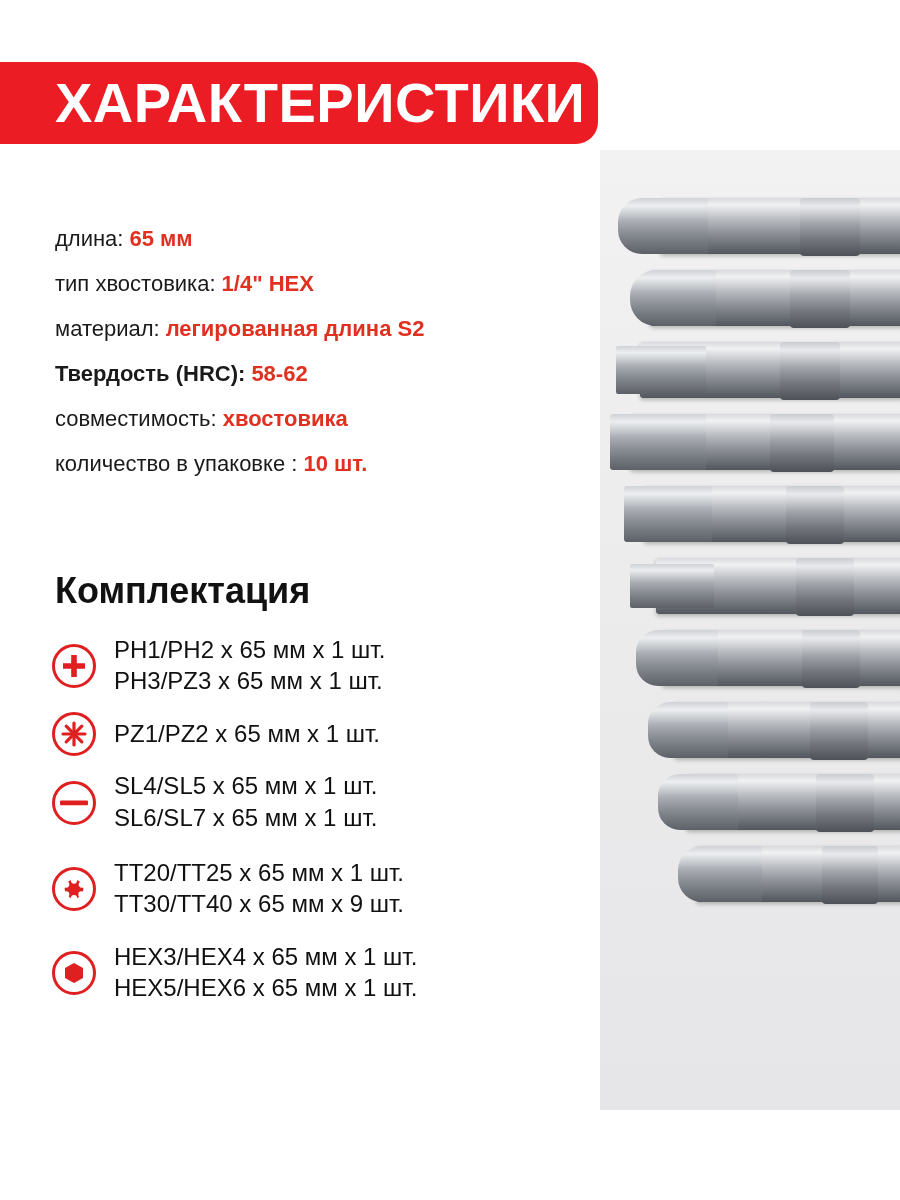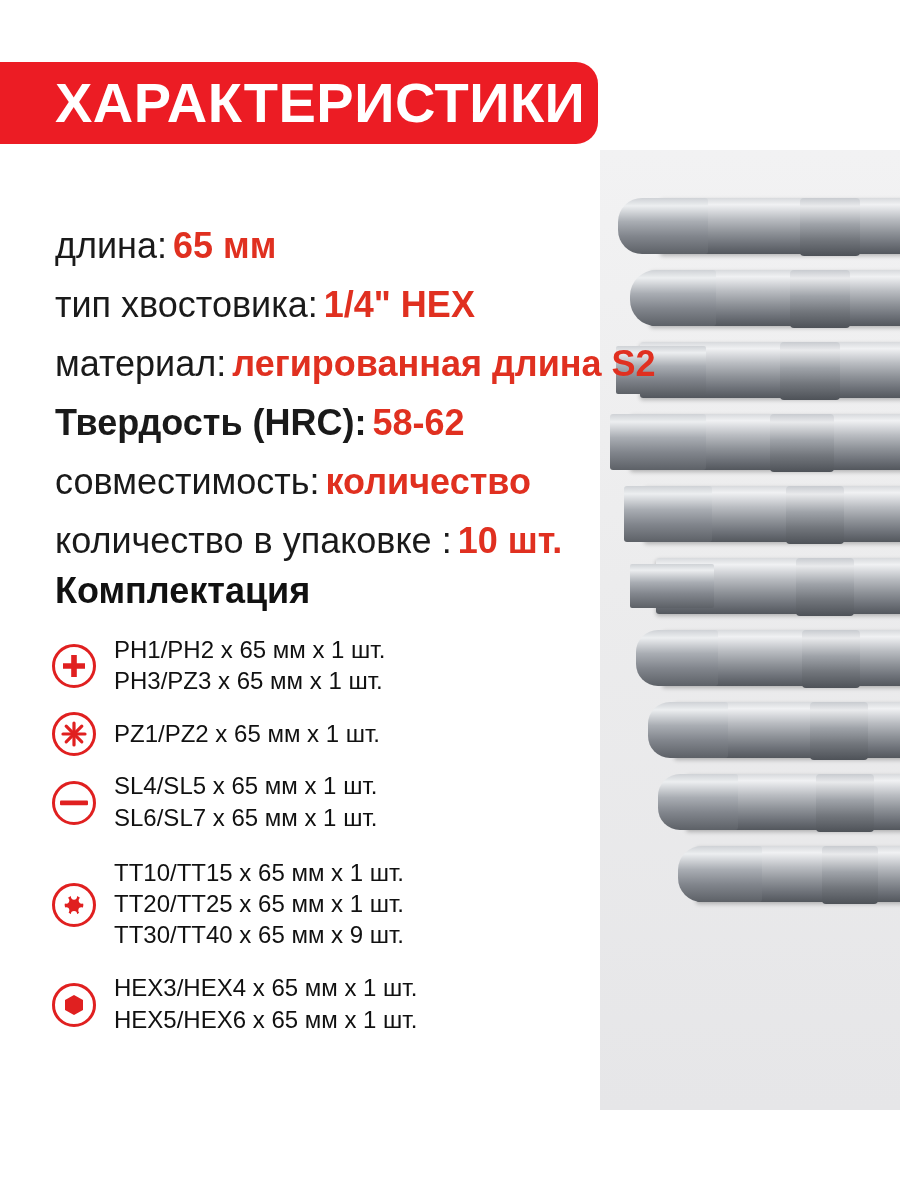--- a/index.html
+++ b/index.html
@@ -47,21 +47,21 @@
   }
 
   
   .specs {
     position: absolute;
     left: 55px;
     top: 228px;
     width: 570px;
   }
   .spec-row {
-    font-size: 36px;
+    font-size: 22px;
     color: #1a1a1a;
     line-height: 1.0;
     margin-bottom: 23px;
     white-space: nowrap;
   }
   .spec-row.bold-label .spec-label {
     font-weight: bold;
   }
   .spec-label {
     color: #1a1a1a;
@@ -285,21 +285,21 @@
     <div class="spec-row">
       <span class="spec-label">тип хвостовика:</span><span class="spec-value">1/4" HEX</span>
     </div>
     <div class="spec-row">
       <span class="spec-label">материал:</span><span class="spec-value">легированная  длина S2</span>
     </div>
     <div class="spec-row bold-label">
       <span class="spec-label">Твердость (HRC):</span><span class="spec-value">58-62</span>
     </div>
     <div class="spec-row">
-      <span class="spec-label">совместимость:</span><span class="spec-value">количество</span>
+      <span class="spec-label">совместимость:</span><span class="spec-value">хвостовика</span>
     </div>
     <div class="spec-row">
       <span class="spec-label">количество в упаковке :</span><span class="spec-value">10 шт.</span>
     </div>
   </div>
 
   <div class="kit-heading">Комплектация</div>
 
   <div class="kit-list">
 
@@ -365,21 +365,20 @@
               <circle cx="21.8" cy="9.6" r="3.1"></circle>
               <circle cx="21.4" cy="19.4" r="3.1"></circle>
               <circle cx="14" cy="23.2" r="3.1"></circle>
               <circle cx="6.2" cy="19.4" r="3.1"></circle>
               <circle cx="6.2" cy="9.6" r="3.1"></circle>
             </g>
           </svg>
         </div>
       </div>
       <div class="kit-lines">
-        <div class="kit-line">TT10/TT15 x 65 мм x 1 шт.</div>
         <div class="kit-line">TT20/TT25 x 65 мм x 1 шт.</div>
         <div class="kit-line">TT30/TT40 x 65 мм x 9 шт.</div>
       </div>
     </div>
 
     <div class="kit-group" style="margin-top:22px;">
       <div class="kit-icon">
         <div class="icon-circle"></div>
         <div class="icon-inner">
           <svg width="26" height="26" viewBox="0 0 26 26">

